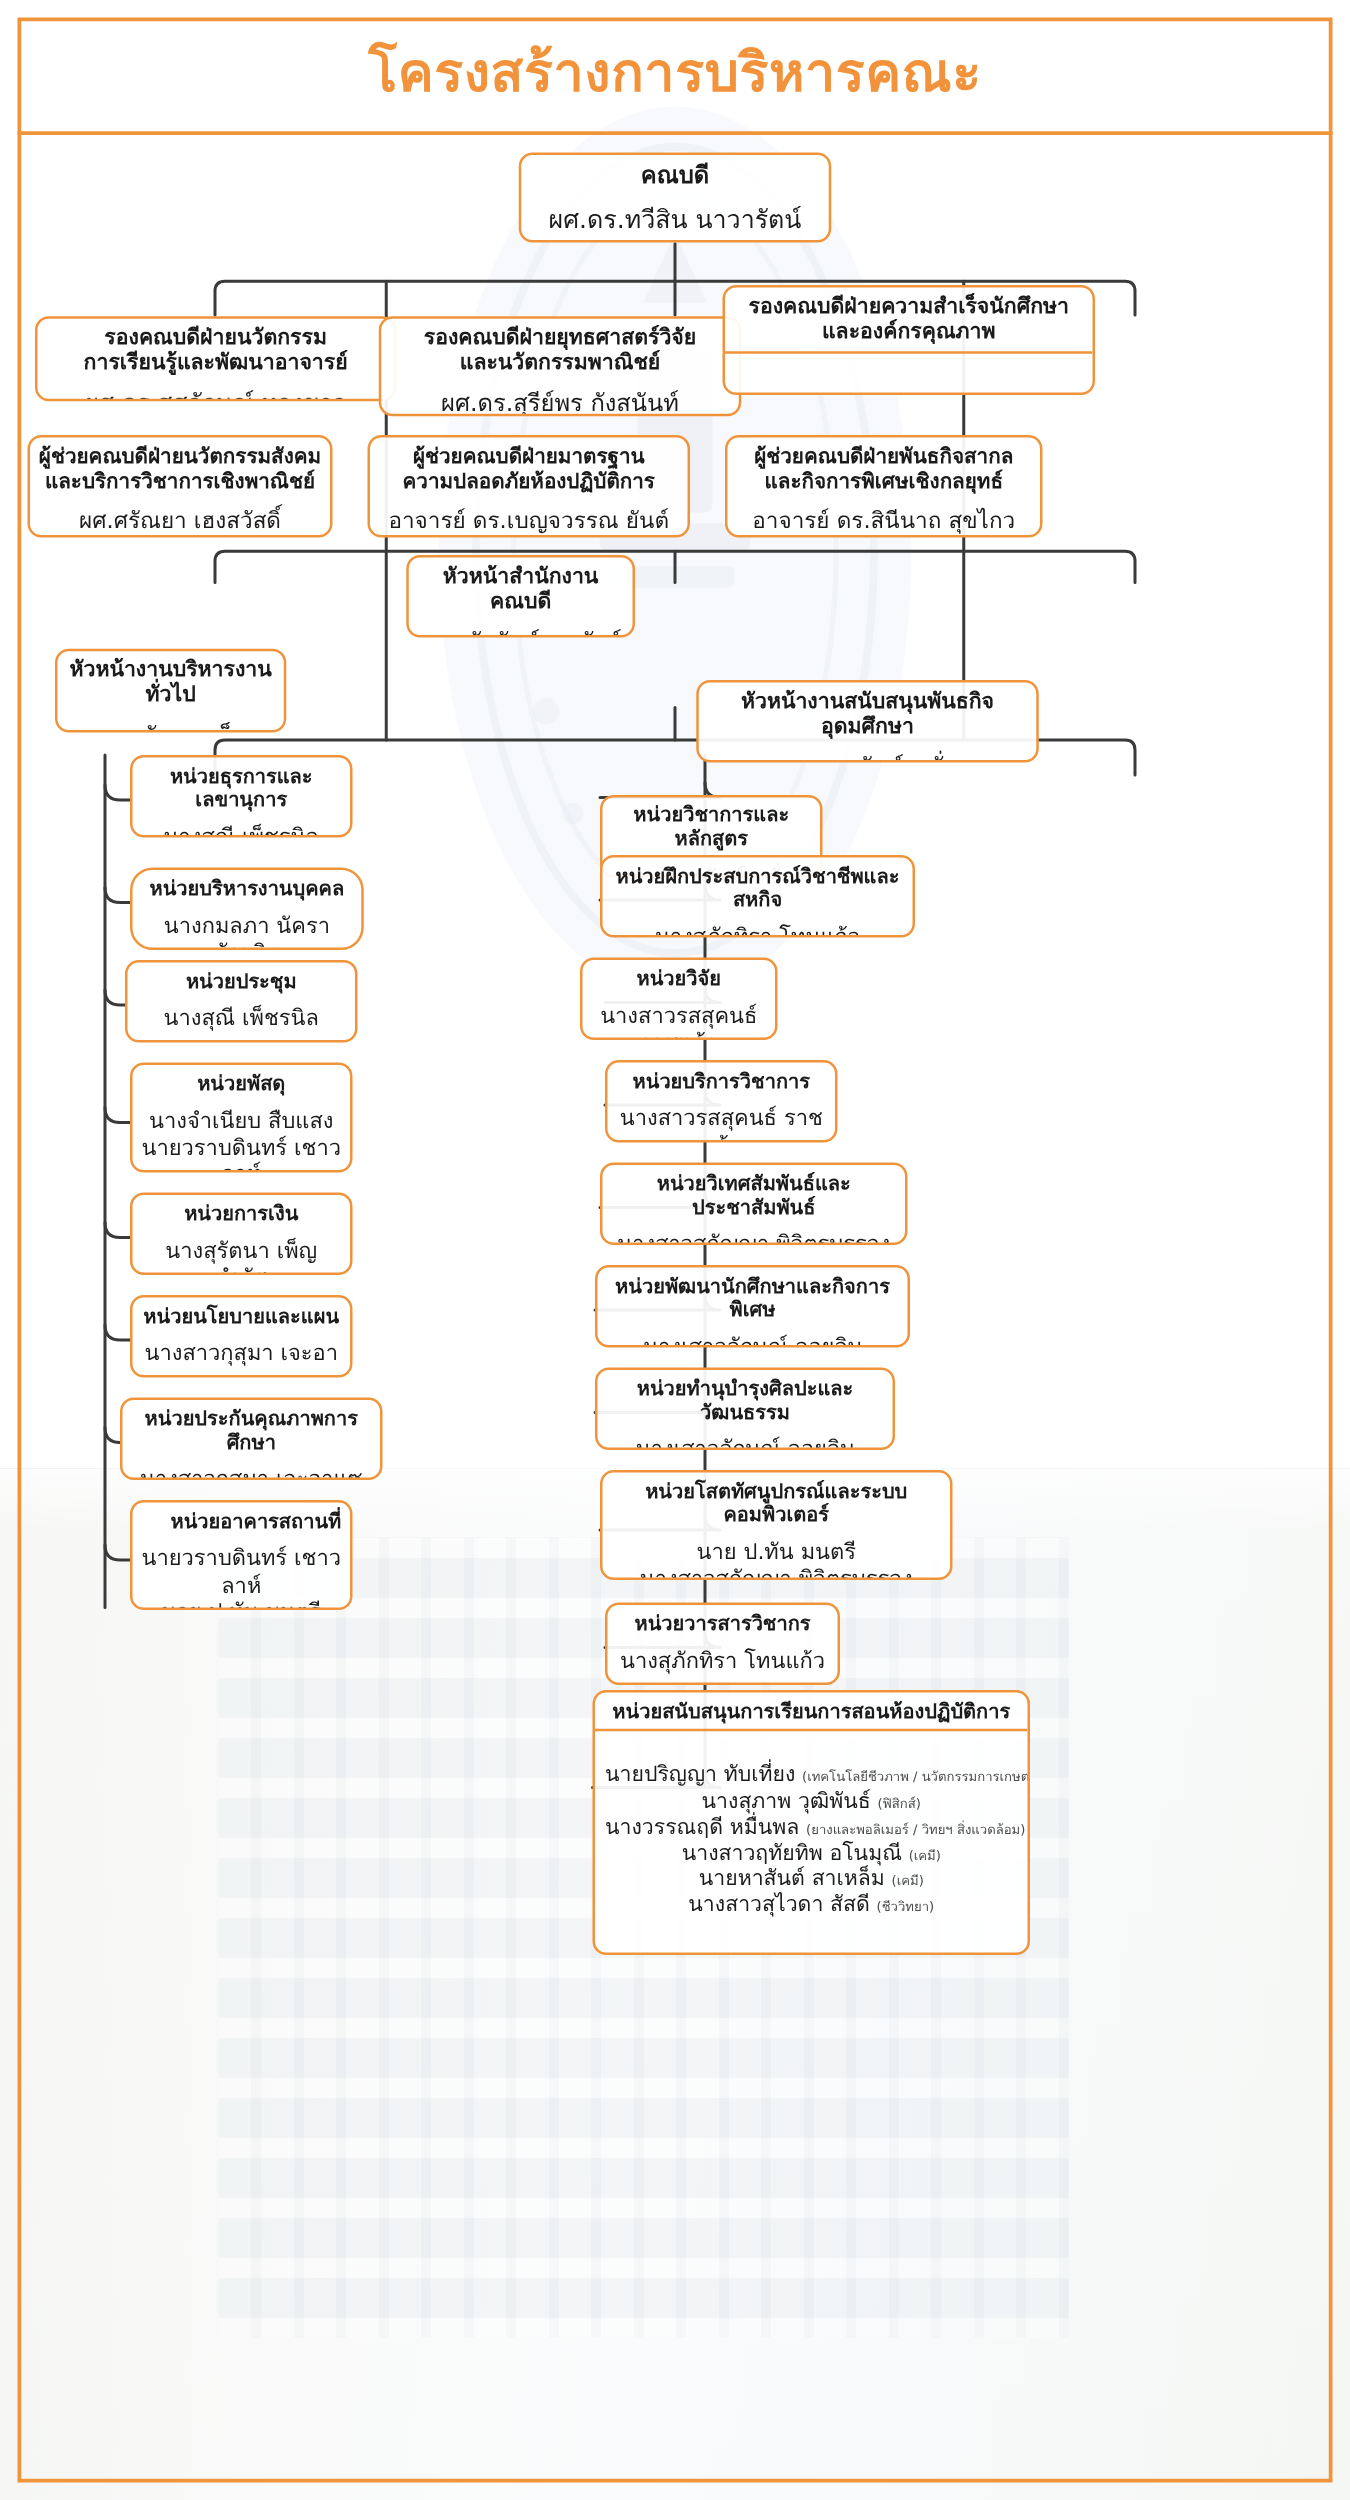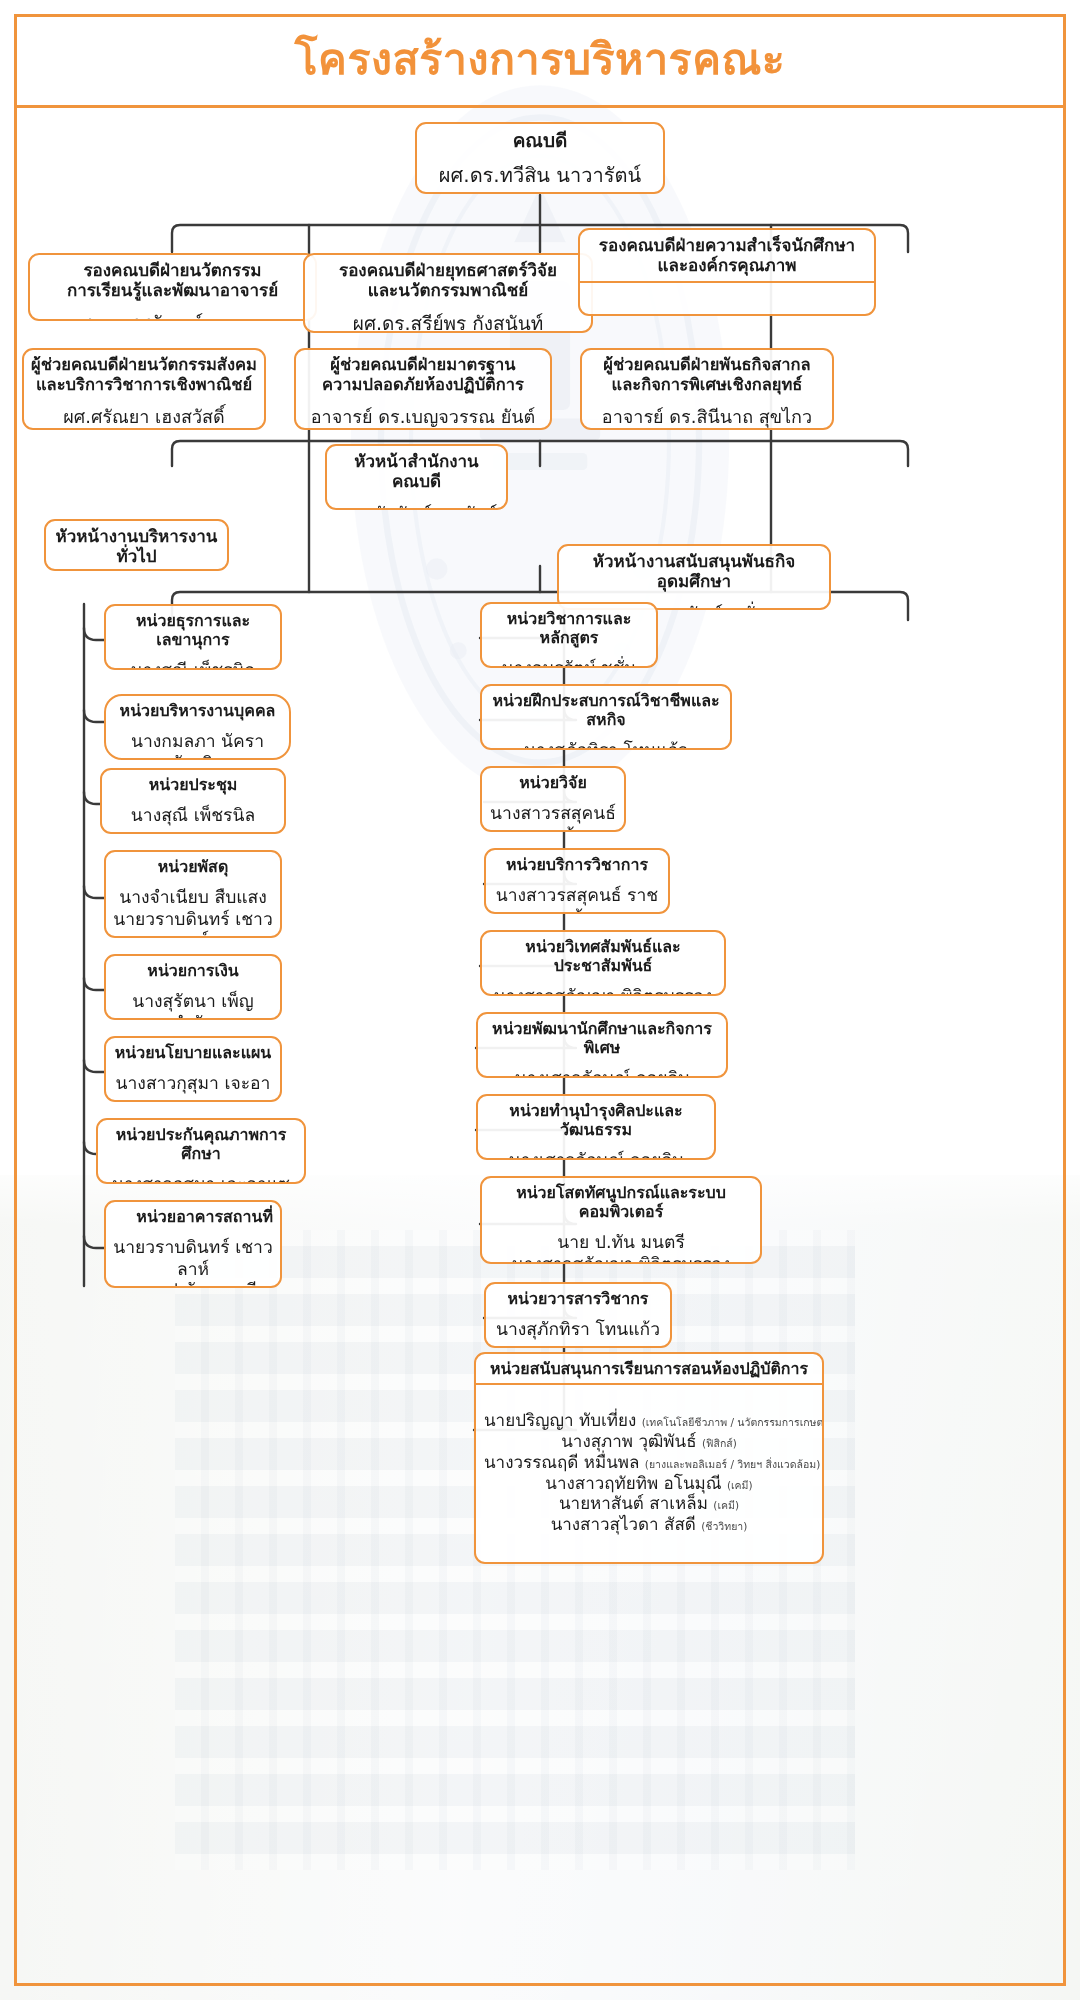--- a/index.html
+++ b/index.html
@@ -261,21 +261,21 @@
     <div class="sep"></div>
     <div class="person">อาจารย์ ดร.สินีนาถ  สุขไกว</div>
   </div>
 
   <div class="node lvl-4" style="left:325px; top:444px; width:183px; height:66px;">
     <div class="title">หัวหน้าสำนักงานคณบดี</div>
     <div class="sep"></div>
     <div class="person">นางณัฐรัชต์ ธนศักย์ชนน</div>
   </div>
 
-  <div class="node lvl-5" style="left:44px; top:519px; width:185px; height:52px;">
+  <div class="node lvl-5" style="left:44px; top:519px; width:185px; height:67px;">
     <div class="title">หัวหน้างานบริหารงานทั่วไป</div>
     <div class="sep"></div>
     <div class="person">นางสุรัตนา เพ็ญจำรัส</div>
   </div>
 
   <div class="node lvl-5" style="left:557px; top:544px; width:274px; height:66px;">
     <div class="title">หัวหน้างานสนับสนุนพันธกิจอุดมศึกษา</div>
     <div class="sep"></div>
     <div class="person">นางอมรรัตน์ ชูชั่น</div>
   </div>
@@ -335,35 +335,35 @@
         <div class="title">หน่วยอาคารสถานที่</div>
         <div class="sep"></div>
         <div class="person">
           <div>นายวราบดินทร์ เชาวลาห์</div>
           <div>นาย ป.ทัน มนตรี</div>
         </div>
       </div>
     </div>
 
   <div id="right-units-host">
-      <div class="node unit-wide" style="left: 480px; top: 602px; width: 178px; height: 66px; font-family: Liberation Serif, serif;">
+      <div class="node unit-wide" style="left: 480px; top: 636px; width: 178px; height: 66px; font-family: Liberation Serif, serif;">
         <div class="title">หน่วยวิชาการและหลักสูตร</div>
         <div class="sep"></div>
         <div class="person">
           <div>นางอมรรัตน์ ชูชั่น</div>
         </div>
       </div>
       <div class="node unit-wide" style="left: 480px; top: 684px; width: 252px; height: 66px;">
         <div class="title">หน่วยฝึกประสบการณ์วิชาชีพและสหกิจ</div>
         <div class="sep"></div>
         <div class="person">
           <div>นางสุภักทิรา โทนแก้ว</div>
         </div>
       </div>
-      <div class="node unit-wide" style="left: 480px; top: 766px; width: 146px; height: 66px;">
+      <div class="node unit-wide" style="left: 464px; top: 766px; width: 158px; height: 66px;">
         <div class="title">หน่วยวิจัย</div>
         <div class="sep"></div>
         <div class="person">
           <div>นางสาวรสสุคนธ์ ราชแก้ว</div>
         </div>
       </div>
       <div class="node unit-wide" style="left: 484px; top: 848px; width: 186px; height: 66px;">
         <div class="title">หน่วยบริการวิชาการ</div>
         <div class="sep"></div>
         <div class="person">

